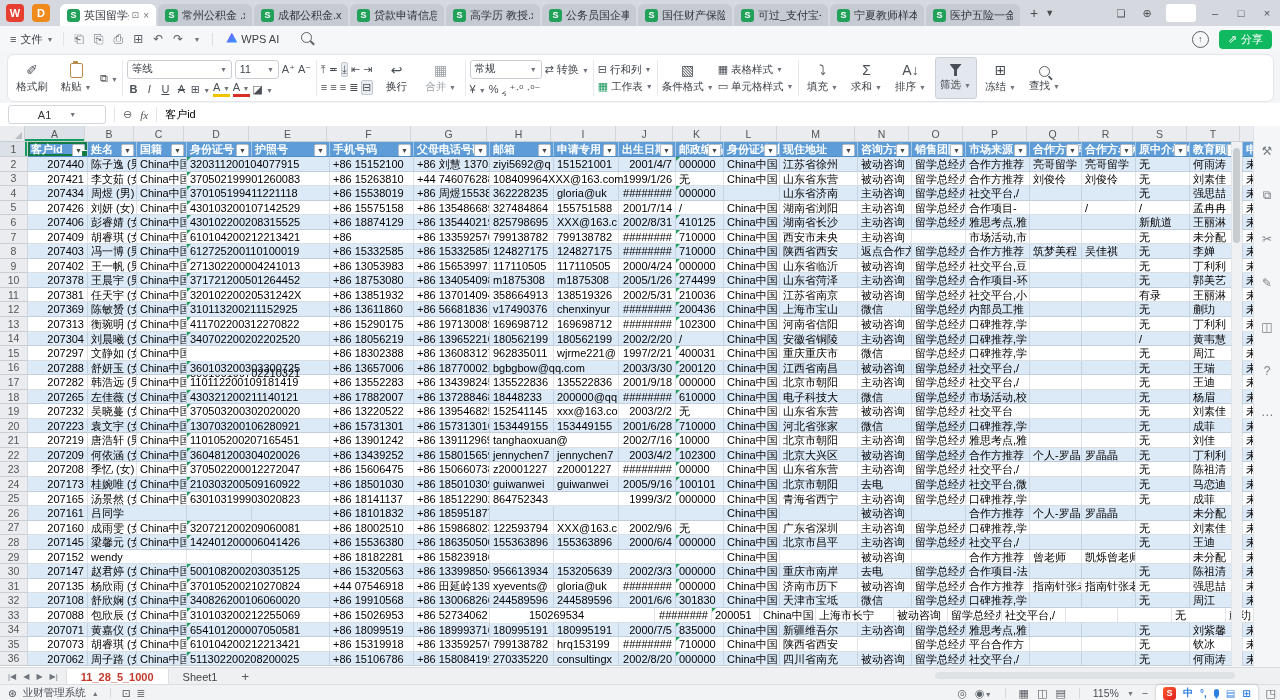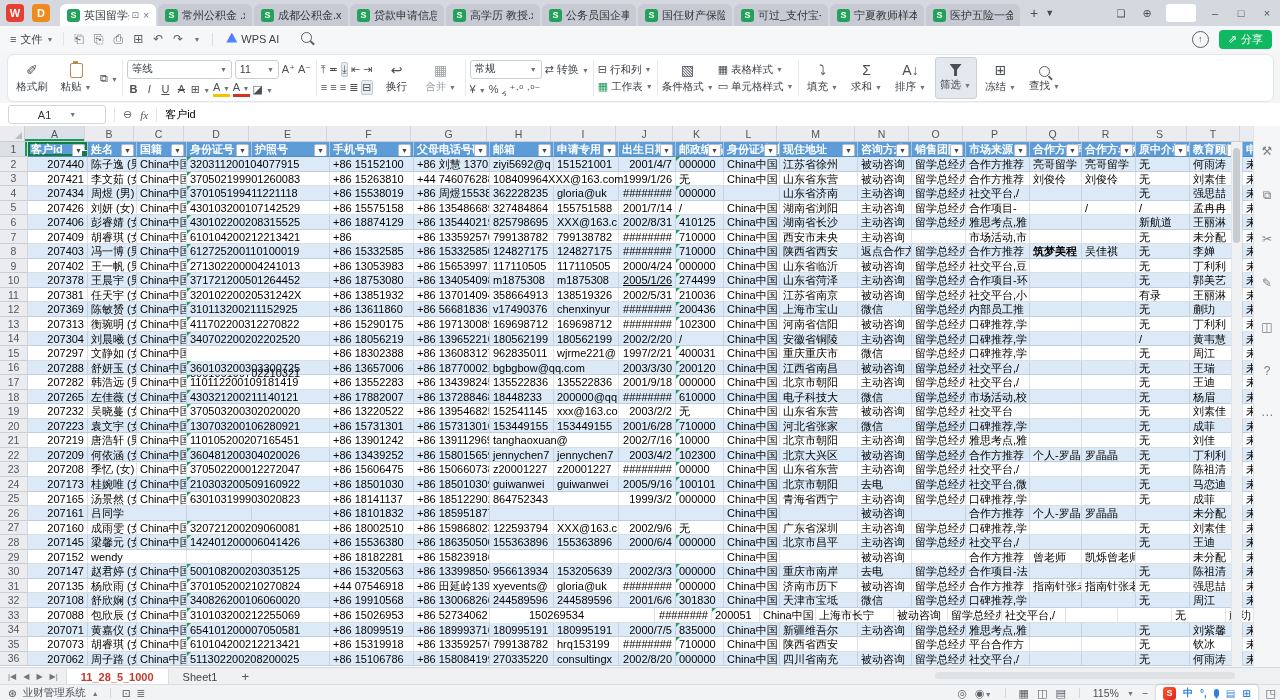--- a/index.html
+++ b/index.html
@@ -580,21 +580,21 @@
       <div class="cell" style="width: 76px; flex: 0 0 76px;">+86 1533258500</div>
       <div class="cell" style="width: 64px; flex: 0 0 64px;">124827175</div>
       <div class="cell" style="width: 65px; flex: 0 0 65px;">124827175</div>
       <div class="cell ra" style="width: 57px; flex: 0 0 57px;">########</div>
       <div class="cell tri" style="width: 48px; flex: 0 0 48px;">710000</div>
       <div class="cell" style="width: 56px; flex: 0 0 56px;">China中国</div>
       <div class="cell" style="width: 78px; flex: 0 0 78px;">陕西省西安</div>
       <div class="cell" style="width: 54px; flex: 0 0 54px;">返点合作方</div>
       <div class="cell" style="width: 54px; flex: 0 0 54px;">留学总经办</div>
       <div class="cell" style="width: 64px; flex: 0 0 64px;">合作方推荐</div>
-      <div class="cell" style="width: 52px; flex: 0 0 52px; font-weight: bold;">筑梦美程</div>
+      <div class="cell" style="width: 52px; flex: 0 0 52px;">筑梦美程</div>
       <div class="cell" style="width: 54px; flex: 0 0 54px;">吴佳祺</div>
       <div class="cell" style="width: 54px; flex: 0 0 54px;">无</div>
       <div class="cell" style="width: 53px; flex: 0 0 53px;">李婵</div>
       <div class="cell" style="width: 40px; flex: 0 0 40px;">未分配</div>
     </div>
     <div class="grow drow">
       <div class="rownum">9</div>
       <div class="cell ra" style="width: 60px; flex: 0 0 60px;">207402</div>
       <div class="cell" style="width: 49px; flex: 0 0 49px;">王一帆 (男</div>
       <div class="cell" style="width: 50px; flex: 0 0 50px;">China中国</div>
@@ -621,21 +621,21 @@
       <div class="rownum">10</div>
       <div class="cell ra" style="width: 60px; flex: 0 0 60px;">207378</div>
       <div class="cell" style="width: 49px; flex: 0 0 49px;">王晨宇 (男</div>
       <div class="cell" style="width: 50px; flex: 0 0 50px;">China中国</div>
       <div class="cell tri ovf" style="width: 65px; flex: 0 0 65px;">371721200501264452</div>
       <div class="cell" style="width: 78px; flex: 0 0 78px;"></div>
       <div class="cell" style="width: 84px; flex: 0 0 84px;">+86 18753080</div>
       <div class="cell" style="width: 76px; flex: 0 0 76px;">+86 1340540988</div>
       <div class="cell" style="width: 64px; flex: 0 0 64px;">m1875308</div>
       <div class="cell" style="width: 65px; flex: 0 0 65px;">m1875308</div>
-      <div class="cell ra" style="width: 57px; flex: 0 0 57px; text-decoration: underline;">2005/1/26</div>
+      <div class="cell ra" style="width: 57px; flex: 0 0 57px;">2005/1/26</div>
       <div class="cell tri" style="width: 48px; flex: 0 0 48px;">274499</div>
       <div class="cell" style="width: 56px; flex: 0 0 56px;">China中国</div>
       <div class="cell" style="width: 78px; flex: 0 0 78px;">山东省菏泽</div>
       <div class="cell" style="width: 54px; flex: 0 0 54px;">主动咨询</div>
       <div class="cell" style="width: 54px; flex: 0 0 54px;">留学总经办</div>
       <div class="cell" style="width: 64px; flex: 0 0 64px;">合作项目-环</div>
       <div class="cell" style="width: 52px; flex: 0 0 52px;"></div>
       <div class="cell" style="width: 54px; flex: 0 0 54px;"></div>
       <div class="cell" style="width: 54px; flex: 0 0 54px;">无</div>
       <div class="cell" style="width: 53px; flex: 0 0 53px;">郭美艺</div>

